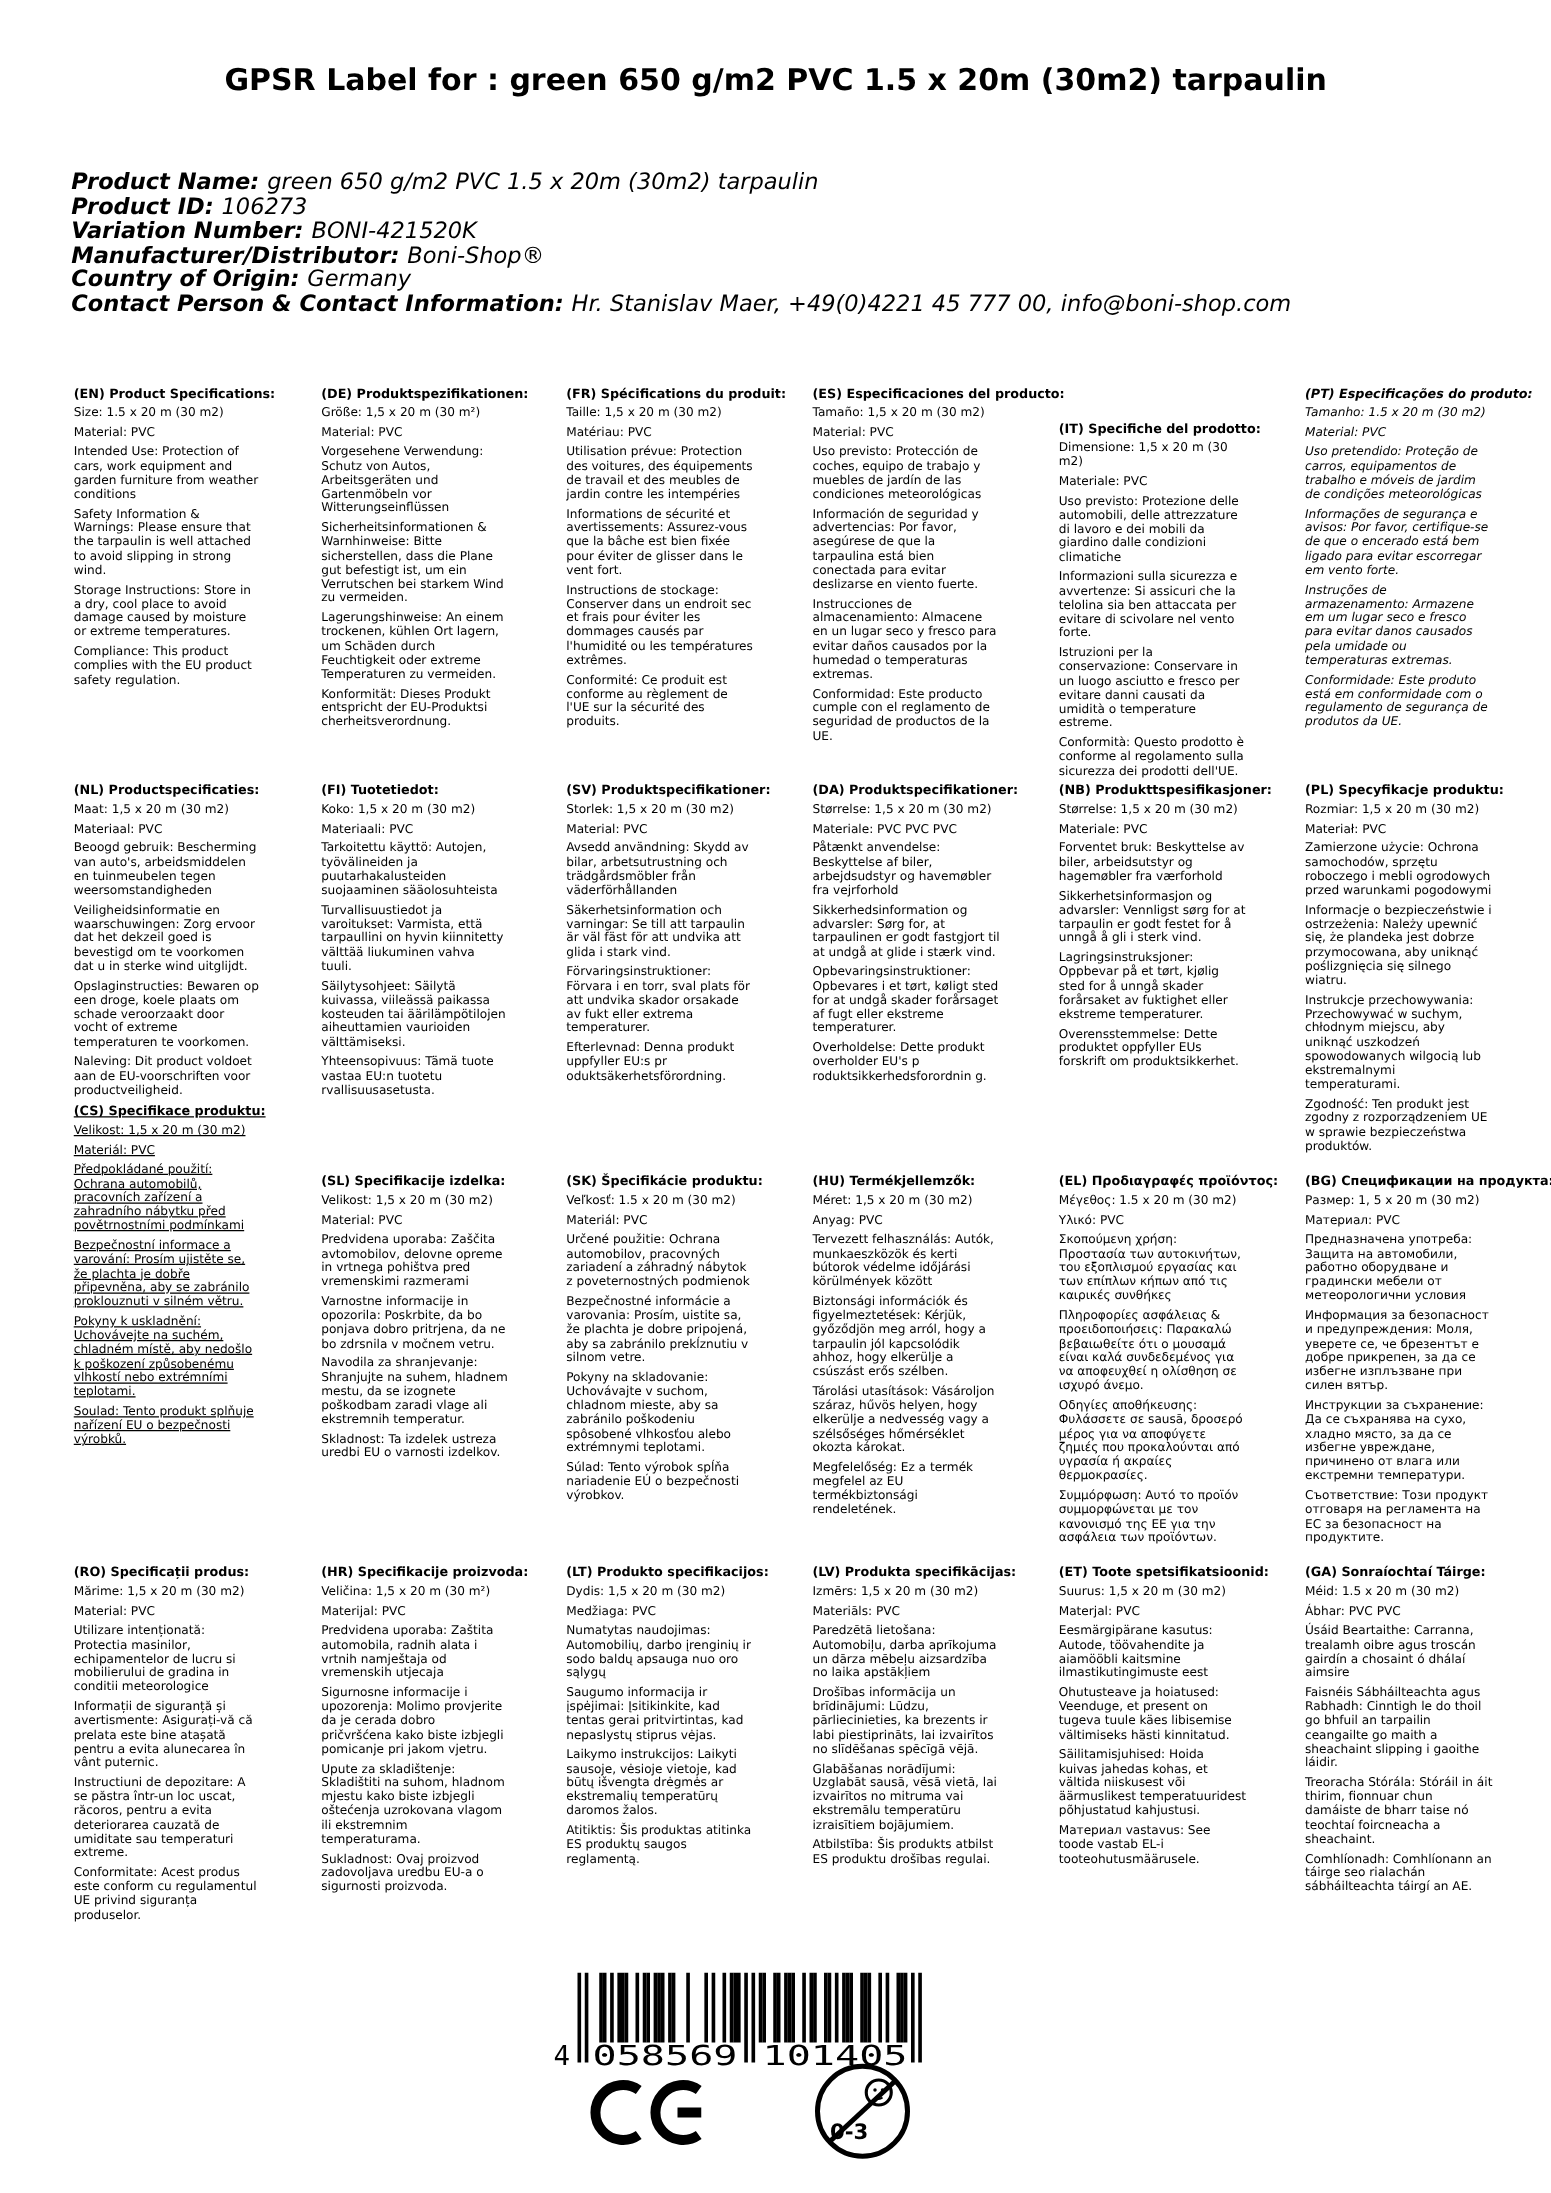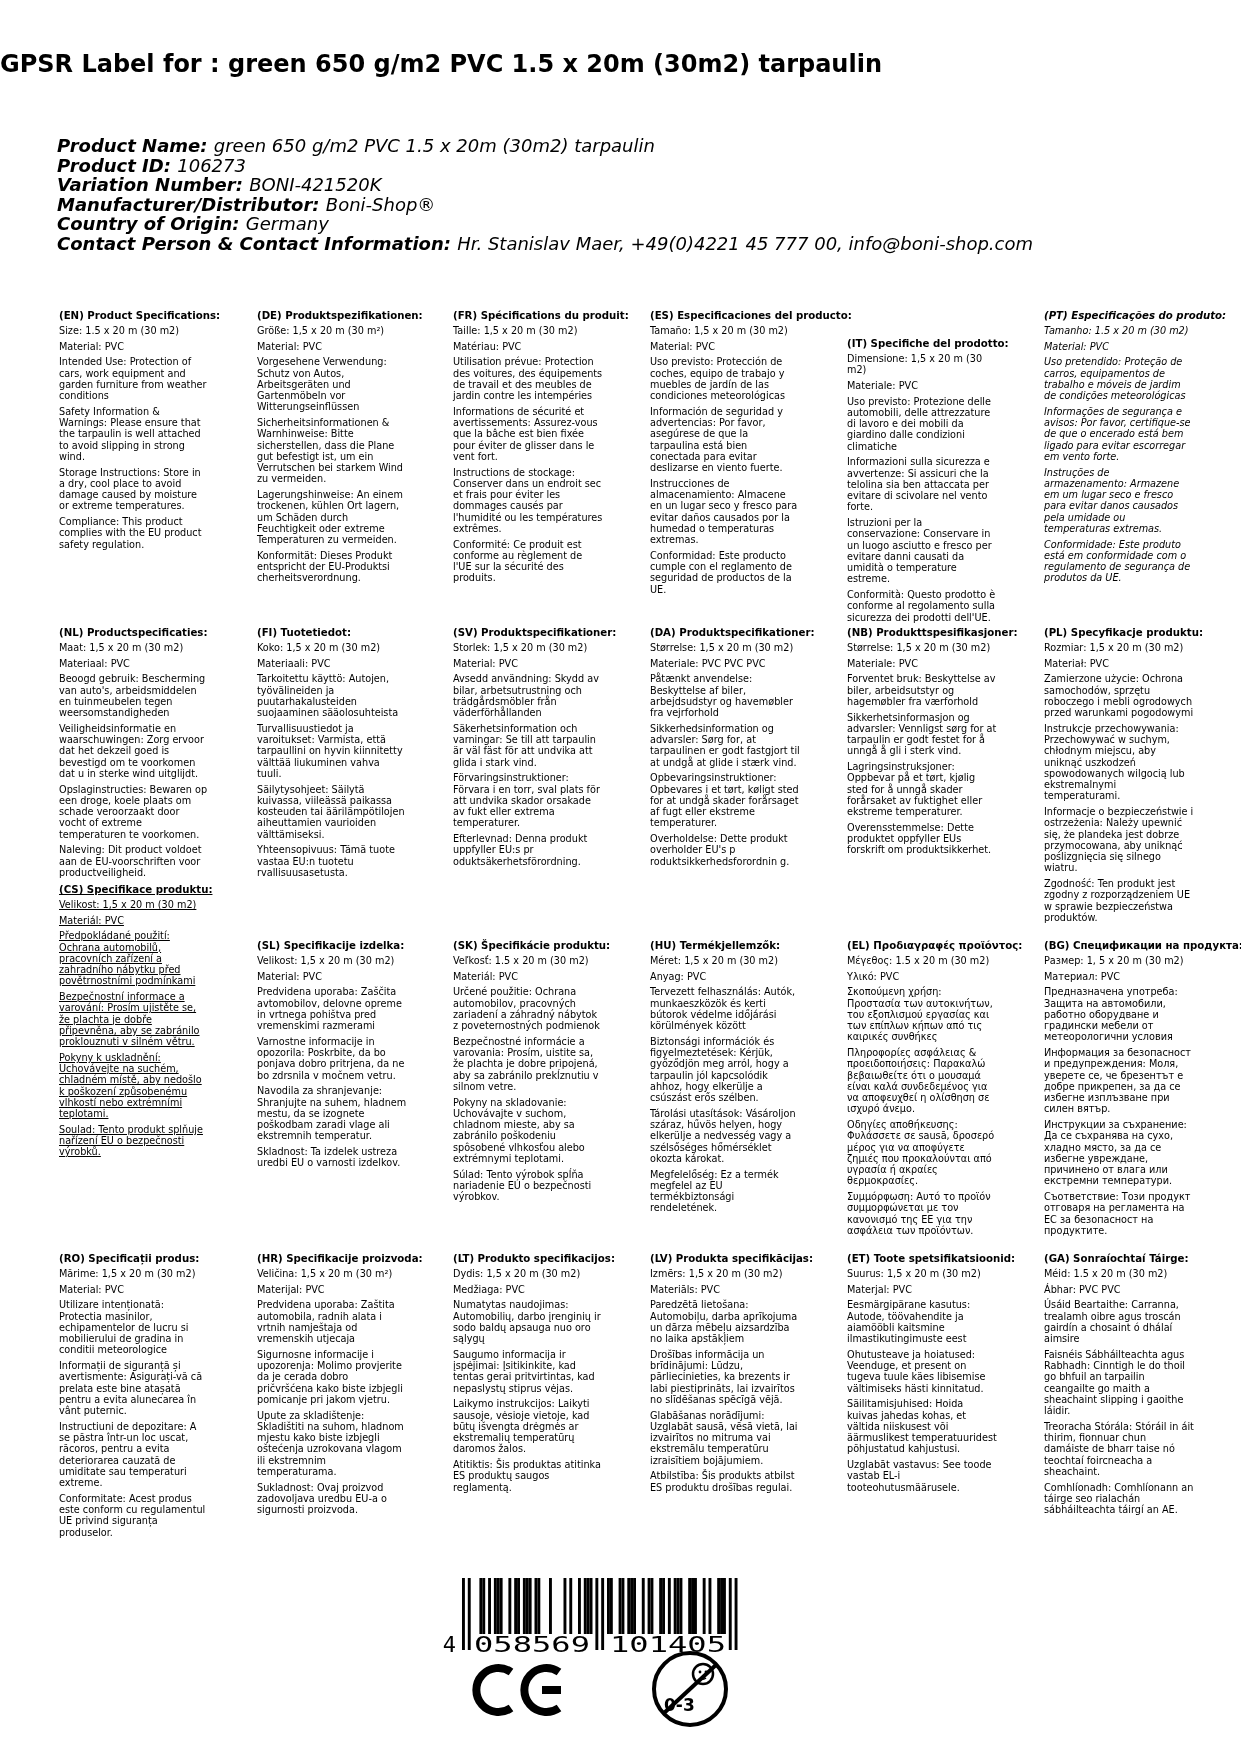--- a/index.html
+++ b/index.html
@@ -5,21 +5,21 @@
   html,body{margin:0;padding:0;background:#ffffff;}
   .page{
     position:relative;
     width:1241px;height:1754px;
     background:#ffffff;color:#000;
     font-family:"DejaVu Sans",sans-serif;
     overflow:hidden;
   }
   .page-title{
     position:absolute;top:50px;left:0;width:100%;
-    text-align:left;font-size:24px;font-weight:bold;margin:0;
+    text-align:center;font-size:24px;font-weight:bold;margin:0;
   }
   .product-info{
     position:absolute;left:57px;top:136px;
     font-size:18px;line-height:19.5px;font-style:italic;
   }
   .info-label{font-weight:bold;}
   .info-value{font-weight:normal;}
   .lang-grid{position:absolute;left:0;top:0;width:100%;height:100%;}
   .lang-block{
     position:absolute;width:150px;
@@ -150,22 +150,22 @@
         <p>Forventet bruk: Beskyttelse av biler, arbeidsutstyr og hagemøbler fra værforhold</p>
         <p>Sikkerhetsinformasjon og advarsler: Vennligst sørg for at tarpaulin er godt festet for å unngå å gli i sterk vind.</p>
         <p>Lagringsinstruksjoner: Oppbevar på et tørt, kjølig sted for å unngå skader forårsaket av fuktighet eller ekstreme temperaturer.</p>
         <p>Overensstemmelse: Dette produktet oppfyller EUs forskrift om produktsikkerhet.</p>
       </div>
       <div class="lang-block" style="left: 1044px; top: 627px;">
         <div class="lb-title">(PL) Specyfikacje produktu:</div>
         <p>Rozmiar: 1,5 x 20 m (30 m2)</p>
         <p>Materiał: PVC</p>
         <p>Zamierzone użycie: Ochrona samochodów, sprzętu roboczego i mebli ogrodowych przed warunkami pogodowymi</p>
+        <p>Informacje o bezpieczeństwie i ostrzeżenia: Należy upewnić się, że plandeka jest dobrze przymocowana, aby uniknąć poślizgnięcia się silnego wiatru.</p>
         <p>Instrukcje przechowywania: Przechowywać w suchym, chłodnym miejscu, aby uniknąć uszkodzeń spowodowanych wilgocią lub ekstremalnymi temperaturami.</p>
-        <p>Informacje o bezpieczeństwie i ostrzeżenia: Należy upewnić się, że plandeka jest dobrze przymocowana, aby uniknąć poślizgnięcia się silnego wiatru.</p>
         <p>Zgodność: Ten produkt jest zgodny z rozporządzeniem UE w sprawie bezpieczeństwa produktów.</p>
       </div>
       <div class="lang-block" style="left: 59px; top: 884px; text-decoration: underline;">
         <div class="lb-title">(CS) Specifikace produktu:</div>
         <p>Velikost: 1,5 x 20 m (30 m2)</p>
         <p>Materiál: PVC</p>
         <p>Předpokládané použití: Ochrana automobilů, pracovních zařízení a zahradního nábytku před povětrnostními podmínkami</p>
         <p>Bezpečnostní informace a varování: Prosím ujistěte se, že plachta je dobře připevněna, aby se zabránilo proklouznuti v silném větru.</p>
         <p>Pokyny k uskladnění: Uchovávejte na suchém, chladném místě, aby nedošlo k poškození způsobenému vlhkostí nebo extrémními teplotami.</p>
         <p>Soulad: Tento produkt splňuje nařízení EU o bezpečnosti výrobků.</p>
@@ -251,21 +251,21 @@
         <p>Glabāšanas norādījumi: Uzglabāt sausā, vēsā vietā, lai izvairītos no mitruma vai ekstremālu temperatūru izraisītiem bojājumiem.</p>
         <p>Atbilstība: Šis produkts atbilst ES produktu drošības regulai.</p>
       </div>
       <div class="lang-block" style="left: 847px; top: 1253px;">
         <div class="lb-title">(ET) Toote spetsifikatsioonid:</div>
         <p>Suurus: 1,5 x 20 m (30 m2)</p>
         <p>Materjal: PVC</p>
         <p>Eesmärgipärane kasutus: Autode, töövahendite ja aiamööbli kaitsmine ilmastikutingimuste eest</p>
         <p>Ohutusteave ja hoiatused: Veenduge, et present on tugeva tuule käes libisemise vältimiseks hästi kinnitatud.</p>
         <p>Säilitamisjuhised: Hoida kuivas jahedas kohas, et vältida niiskusest või äärmuslikest temperatuuridest põhjustatud kahjustusi.</p>
-        <p>Uzglabāt vastavus: See toode vastab EL-i tooteohutusmäärusele.</p>
+        <p>Материал vastavus: See toode vastab EL-i tooteohutusmäärusele.</p>
       </div>
       <div class="lang-block" style="left: 1044px; top: 1253px;">
         <div class="lb-title">(GA) Sonraíochtaí Táirge:</div>
         <p>Méid: 1.5 x 20 m (30 m2)</p>
         <p>Ábhar: PVC PVC</p>
         <p>Úsáid Beartaithe: Carranna, trealamh oibre agus troscán gairdín a chosaint ó dhálaí aimsire</p>
         <p>Faisnéis Sábháilteachta agus Rabhadh: Cinntigh le do thoil go bhfuil an tarpailin ceangailte go maith a sheachaint slipping i gaoithe láidir.</p>
         <p>Treoracha Stórála: Stóráil in áit thirim, fionnuar chun damáiste de bharr taise nó teochtaí foircneacha a sheachaint.</p>
         <p>Comhlíonadh: Comhlíonann an táirge seo rialachán sábháilteachta táirgí an AE.</p>
       </div>

